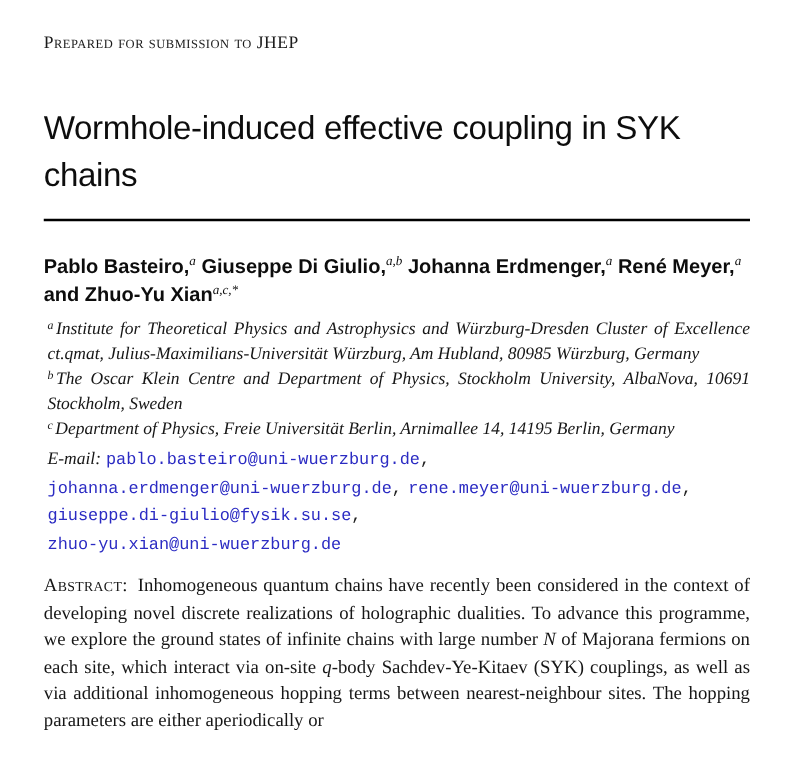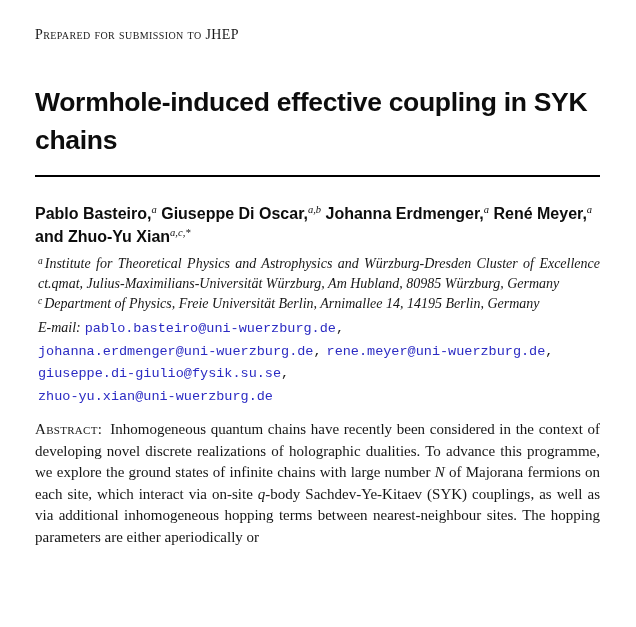--- a/index.html
+++ b/index.html
@@ -21,21 +21,21 @@
     font-variant: small-caps;
     font-size: 14px;
     letter-spacing: 0.4px;
     color: #1a1a1a;
   }
   .title-block {
     margin-top: 40px;
   }
   .title-line {
     font-family: "Liberation Sans", sans-serif;
-    font-weight: 700;
+    font-weight: 400;
     font-size: 26.5px;
     letter-spacing: -0.3px;
     line-height: 38px;
     white-space: nowrap;
     color: #0d0d0d;
   }
   .title-rule {
     margin-top: 16px;
     height: 2px;
     background: #000000;
@@ -133,26 +133,27 @@
   <div class="submission-note">Prepared for submission to JHEP</div>
 
   <div class="title-block">
     <div class="title-line">Wormhole-induced effective coupling in SYK</div>
     <div class="title-line">chains</div>
   </div>
 
   <div class="title-rule"></div>
 
   <div class="authors">
-    <div class="author-line"><span>Pablo Basteiro,</span><sup>a</sup> <span>Giuseppe Di Oscar,</span><sup>a,b</sup> <span>Johanna Erdmenger,</span><sup>a</sup> <span>René Meyer,</span><sup>a</sup></div>
+    <div class="author-line"><span>Pablo Basteiro,</span><sup>a</sup> <span>Giuseppe Di Giulio,</span><sup>a,b</sup> <span>Johanna Erdmenger,</span><sup>a</sup> <span>René Meyer,</span><sup>a</sup></div>
     <div class="author-line"><span>and Zhuo-Yu Xian</span><sup>a,c,*</sup></div>
   </div>
 
   <div class="affiliations">
     <p class="affiliation"><sup>a</sup><span>Institute for Theoretical Physics and Astrophysics and Würzburg-Dresden Cluster of Excellence ct.qmat, Julius-Maximilians-Universität Würzburg, Am Hubland, 80985 Würzburg, Germany</span></p>
+    <p class="affiliation"><sup>b</sup><span>The Oscar Klein Centre and Department of Physics, Stockholm University, AlbaNova, 10691 Stockholm, Sweden</span></p>
     <p class="affiliation"><sup>c</sup><span>Department of Physics, Freie Universität Berlin, Arnimallee 14, 14195 Berlin, Germany</span></p>
   </div>
 
   <div class="email-block">
     <div class="email-line"><span class="email-label">E-mail:</span><a class="email">pablo.basteiro@uni-wuerzburg.de</a><span class="sep">,</span></div>
     <div class="email-line"><a class="email">johanna.erdmenger@uni-wuerzburg.de</a><span class="sep">,</span><a class="email">rene.meyer@uni-wuerzburg.de</a><span class="sep">,</span></div>
     <div class="email-line"><a class="email">giuseppe.di-giulio@fysik.su.se</a><span class="sep">,</span></div>
     <div class="email-line"><a class="email">zhuo-yu.xian@uni-wuerzburg.de</a></div>
   </div>
 

